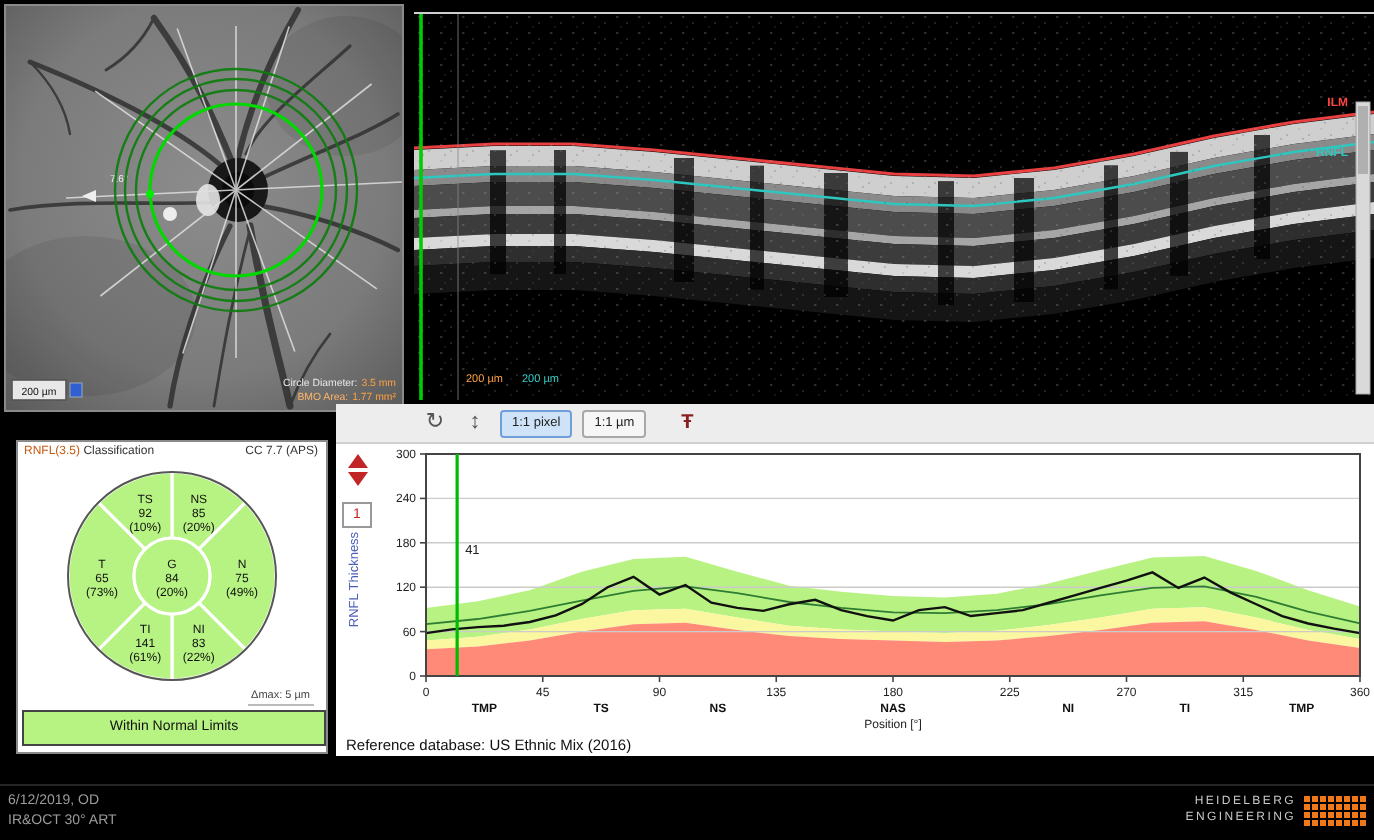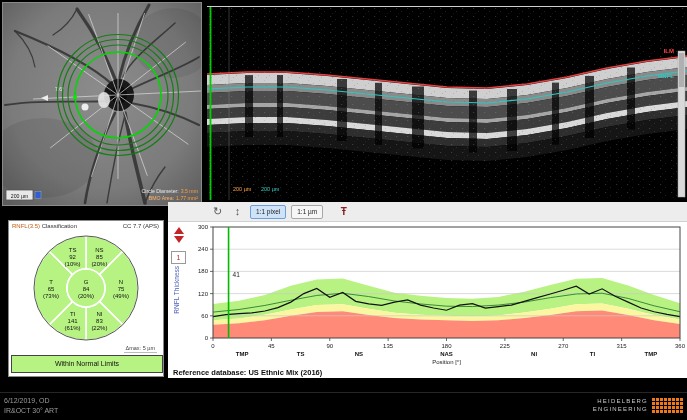--- a/index.html
+++ b/index.html
@@ -31,21 +31,21 @@
   #title-b{color:#333;}
   #cc-label{color:#333;}
   #donut-svg{position:absolute;left:1px;top:10px;}
   #delta-note{position:absolute;top:124px;right:6px;font-size:5.5px;color:#444;
               border-bottom:1px solid #bbb;padding:0 2px 1px 2px;}
   #result-bar{position:absolute;left:2px;top:134px;width:150px;height:16px;border:1px solid #444;
               text-align:center;line-height:16px;font-size:7px;color:#111;}
 
   
   #profile-panel{left:168px;top:222px;width:519px;height:156px;background:#fff;}
-  #reference-row{font-size:7.5px;font-weight:bold;color:#111;padding:2px 0 0 5px;}
+  #reference-row{font-size:7.5px;font-weight:normal;color:#111;padding:2px 0 0 5px;}
   .nav{position:absolute;left:3px;top:4px;display:flex;flex-direction:column;align-items:center;}
   .arrow{width:0;height:0;border-left:5px solid transparent;border-right:5px solid transparent;margin:1px 0;cursor:pointer;}
   .arrow.up{border-bottom:7px solid #c22525;}
   .arrow.down{border-top:7px solid #c22525;}
   .scan-num{width:13px;height:11px;border:1px solid #999;background:#fff;color:#c22525;
             font-size:7px;text-align:center;line-height:11px;margin-top:7px;}
 
   
   #statusbar{left:0;top:392px;width:687px;height:28px;background:#000;border-top:1px solid #262626;}
   .st1,.st2{position:absolute;left:4px;font-size:7px;color:#9c9c9c;}

